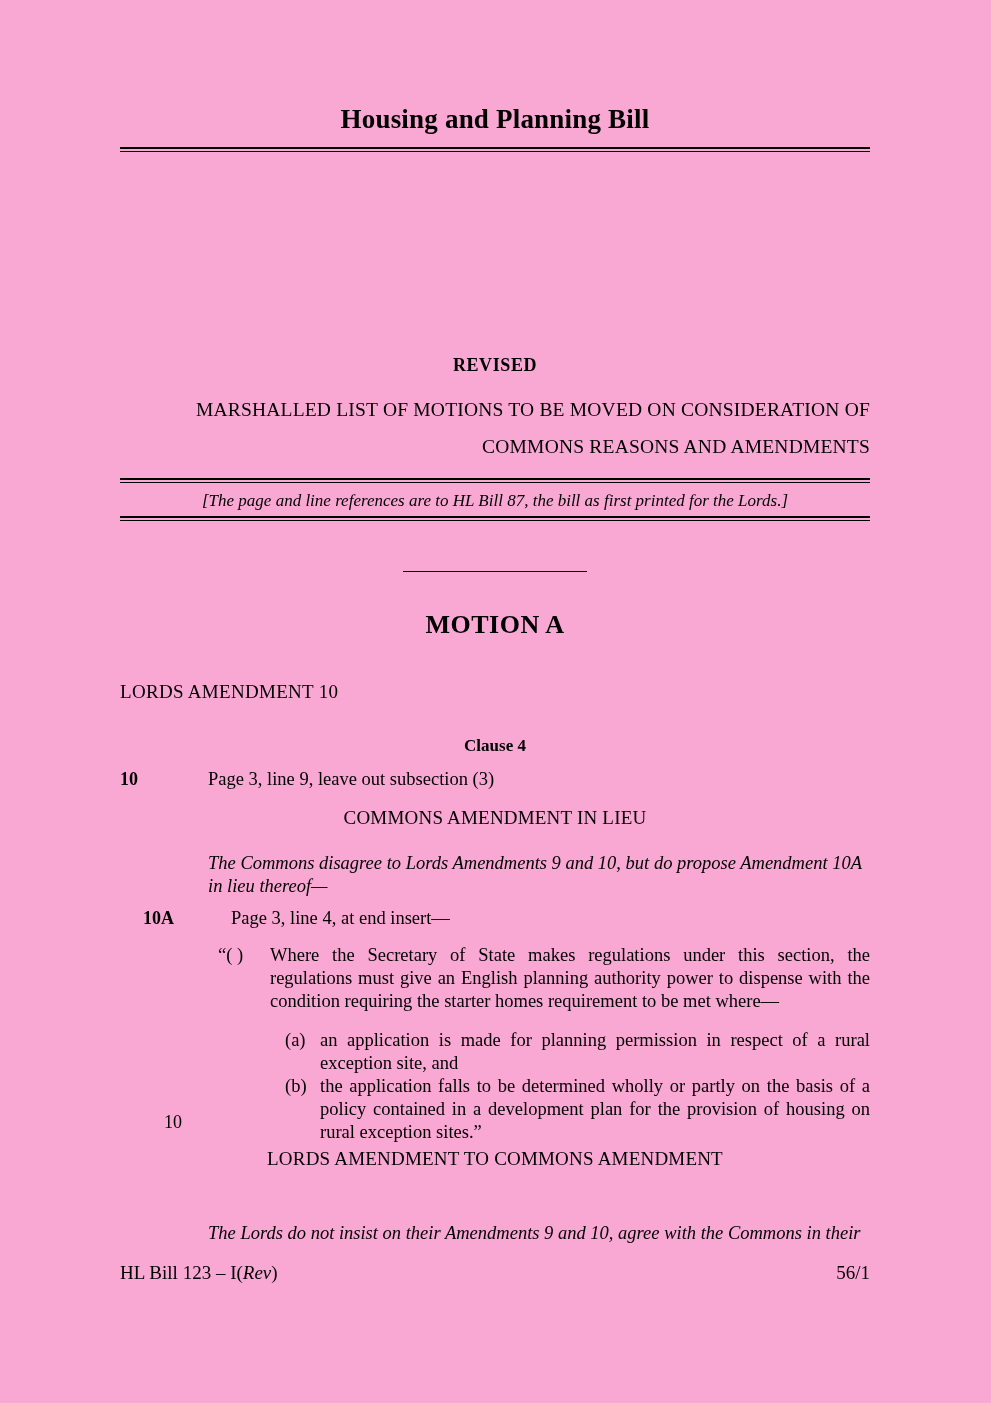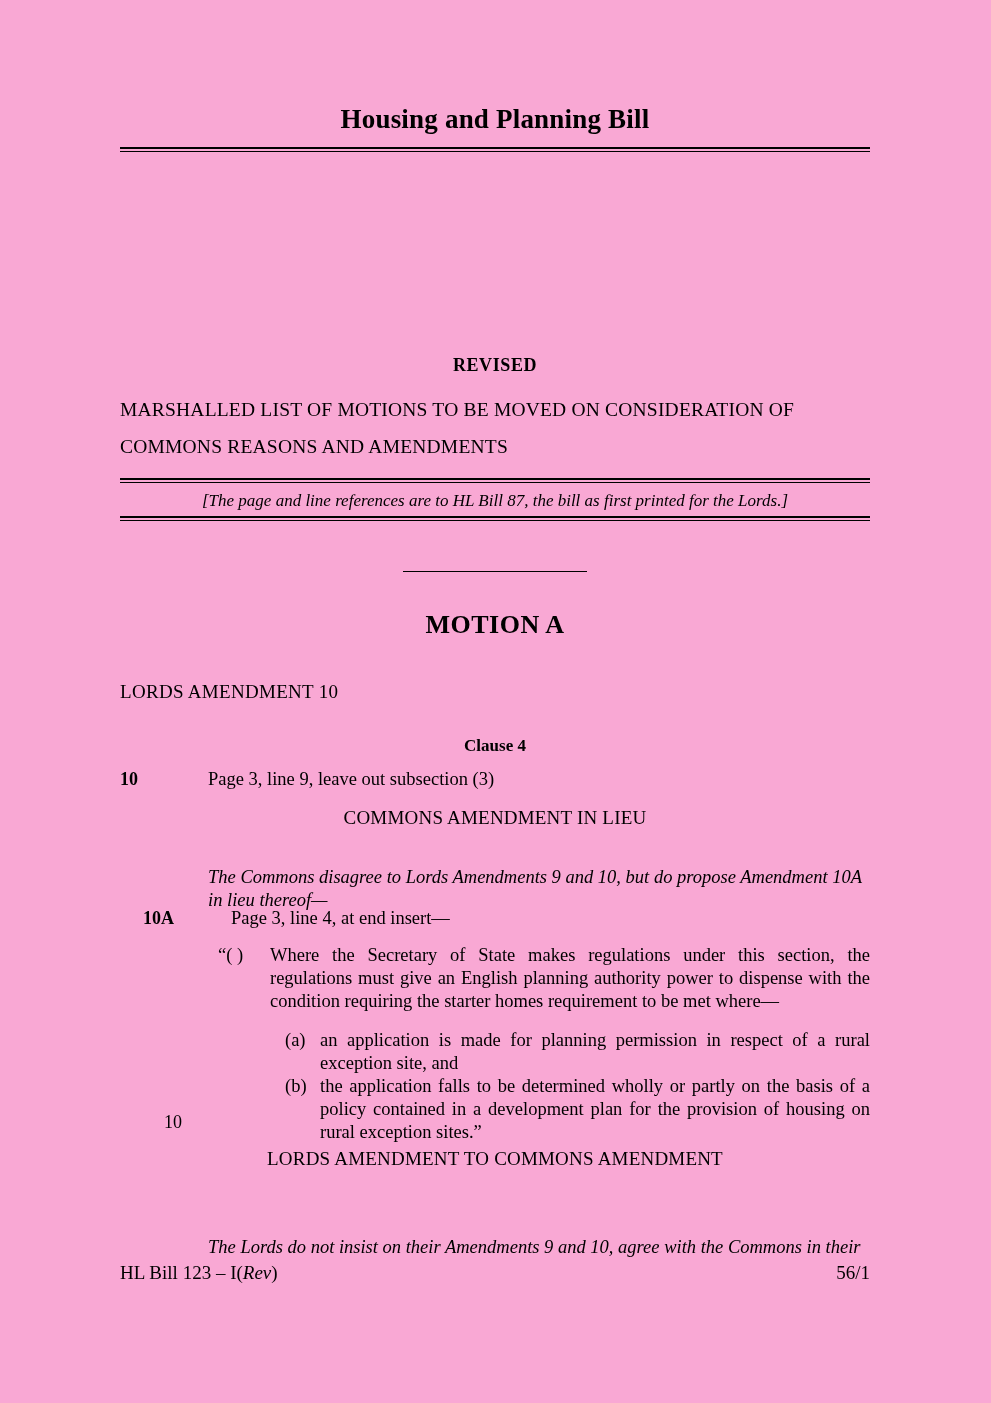--- a/index.html
+++ b/index.html
@@ -57,21 +57,21 @@
   
   .revised {
     top: 355px;
     text-align: center;
     font-size: 18px;
     font-weight: bold;
     letter-spacing: 0.6px;
   }
   .marshalled {
     top: 391px;
-    text-align: left;
+    text-align: right;
     font-size: 19.5px;
     line-height: 37px;
     letter-spacing: 0.2px;
   }
   .marshalled div { white-space: nowrap; }
 
   
   .note {
     top: 491px;
     text-align: center;
@@ -132,21 +132,20 @@
 
   
   .narrative {
     position: absolute;
     left: 208px;
     width: 662px;
     font-size: 18.5px;
     font-style: italic;
     line-height: 23px;
     text-align: left;
-    margin-top: 14px;
   }
 
   
   .quoted {
     position: absolute;
     left: 218px;
     width: 652px;
     font-size: 18.5px;
     line-height: 23px;
   }

